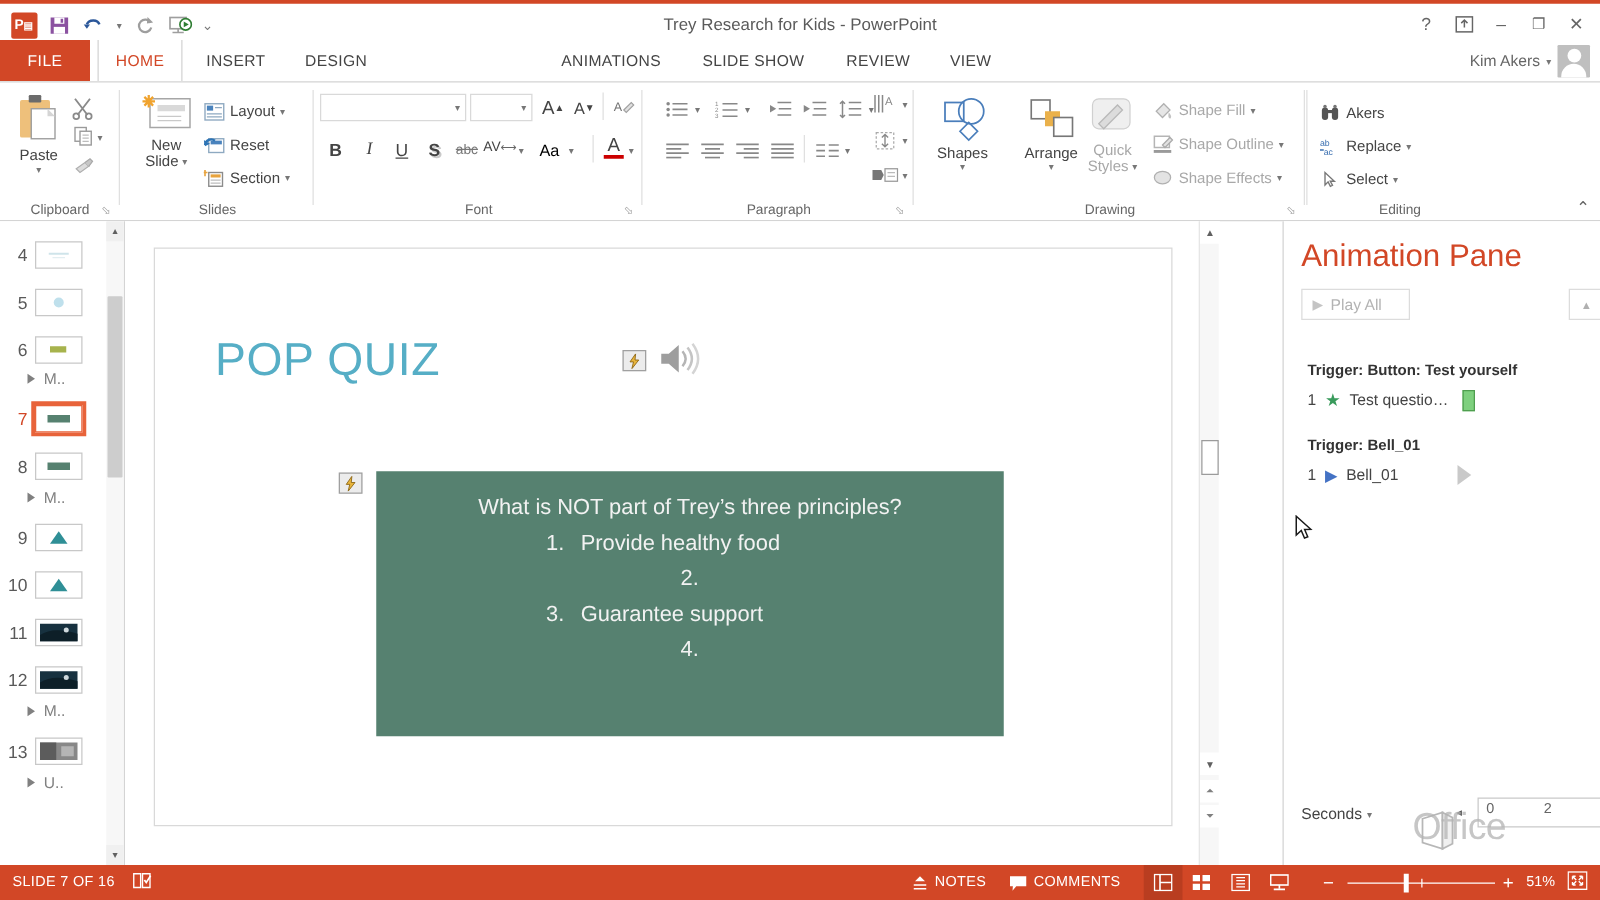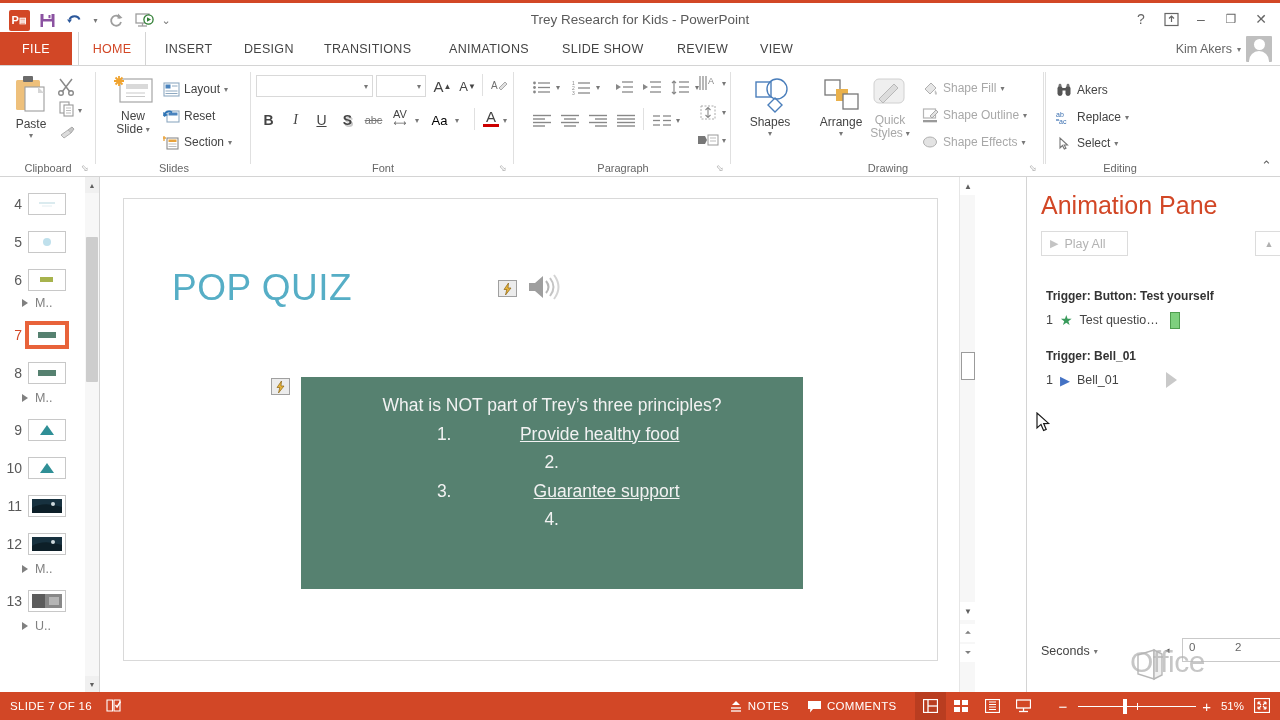--- a/index.html
+++ b/index.html
@@ -84,21 +84,21 @@
   
   #slidearea{position:absolute;left:100px;top:177px;width:875px;height:515px;background:#fff;}
   #slide{
     position:absolute;left:23px;top:21px;width:815px;height:463px;background:#fff;border:1px solid #d9d9d9;
   }
   #slide-title{position:absolute;left:48px;top:68px;font-size:37px;color:#56aec6;letter-spacing:.5px;white-space:nowrap;}
   #greenbox{position:absolute;left:177px;top:178px;width:502px;height:212px;background:#568170;}
   #qtext{position:absolute;left:0;top:14px;width:100%;text-align:center;color:#f2f2f2;font-size:17.5px;line-height:28.5px;}
   .qrow{display:flex;justify-content:center;}
   .qnum{width:40px;text-align:right;padding-right:13px;}
-  .qans{width:215px;text-align:right;text-decoration:underline;}
+  .qans{width:215px;text-align:left;}
   .trigger-badge{
     position:absolute;width:19px;height:17px;border:1px solid #a0a0a0;background:#ececec;
     display:flex;align-items:center;justify-content:center;cursor:pointer;
   }
   #v-scroll{position:absolute;right:0;top:0;width:16px;height:515px;background:#f7f7f7;border-left:1px solid #e6e6e6;}
   #v-thumb{position:absolute;left:1px;top:175px;width:14px;height:28px;background:#fff;border:1px solid #9b9b9b;cursor:pointer;}
   .vsbtn{position:absolute;left:0;width:16px;height:18px;display:flex;align-items:center;justify-content:center;font-size:8px;color:#606060;background:#fff;cursor:pointer;}
 
   
   #animpane{
@@ -203,21 +203,20 @@
       </div>
     <div class="wc">✕</div>
   </div>
 </div>
 
 <div id="tabbar">
   <div id="file-tab">FILE</div>
   <div class="tab active" style="left:78px;width:68px">HOME</div>
   <div class="tab" style="left:152px">INSERT</div>
   <div class="tab" style="left:231px">DESIGN</div>
-  <div class="tab" style="left:311px">TRANSITIONS</div>
   <div class="tab" style="left:436px">ANIMATIONS</div>
   <div class="tab" style="left:549px">SLIDE SHOW</div>
   <div class="tab" style="left:664px">REVIEW</div>
   <div class="tab" style="left:747px">VIEW</div>
   <div id="user-area">
     <span>Kim Akers</span>
     <span class="caret">▾</span>
     <div class="avatar"></div>
   </div>
 </div>
@@ -335,21 +334,21 @@
       <svg width="18" height="17" viewBox="0 0 18 17">
           <text x="1" y="11" font-size="10" fill="#707070" font-family="Liberation Sans">A</text>
           <path d="M9 10 L15 4 L17 6 L11 12 Z" fill="#e0e0e0" stroke="#a0a0a0" stroke-width=".9"></path>
         </svg>
     </div>
     <div class="fbtn" style="position:absolute;left:4px;top:42px;font-weight:bold;font-size:14px">B</div>
     <div class="fbtn" style="position:absolute;left:31px;top:42px;font-style:italic;font-family:'Liberation Serif',serif;font-size:14px">I</div>
     <div class="fbtn" style="position:absolute;left:57px;top:42px;text-decoration:underline;font-size:14px">U</div>
     <div class="fbtn" style="position:absolute;left:83px;top:42px;font-weight:bold;font-size:14px;text-shadow:1.5px 1.5px 0 #c9c9c9">S</div>
     <div class="fbtn" style="position:absolute;left:109px;top:42px;font-size:11px;text-decoration:line-through;color:#777">abc</div>
-    <div class="fbtn" style="position:absolute;left:134px;top:40px;width:28px;flex-direction:column">
+    <div class="fbtn" style="position:absolute;left:134px;top:40px;width:28px;flex-direction:row">
       <span style="font-size:11px;line-height:10px">AV</span>
       <span style="font-size:9px;line-height:8px;color:#666">⟷</span>
     </div>
     <span class="caret" style="position:absolute;left:163px;top:50px">▾</span>
     <div class="fbtn" style="position:absolute;left:175px;top:42px;font-size:13px;color:#000000">Aa</div>
     <span class="caret" style="position:absolute;left:203px;top:50px">▾</span>
     <div class="grp-sep" style="left:222px;top:42px;height:22px"></div>
     <div class="fbtn" style="position:absolute;left:228px;top:40px;flex-direction:column;width:22px">
       <span style="font-size:15px;line-height:15px">A</span>
       <span style="width:16px;height:3px;background:#c00;display:block"></span>

